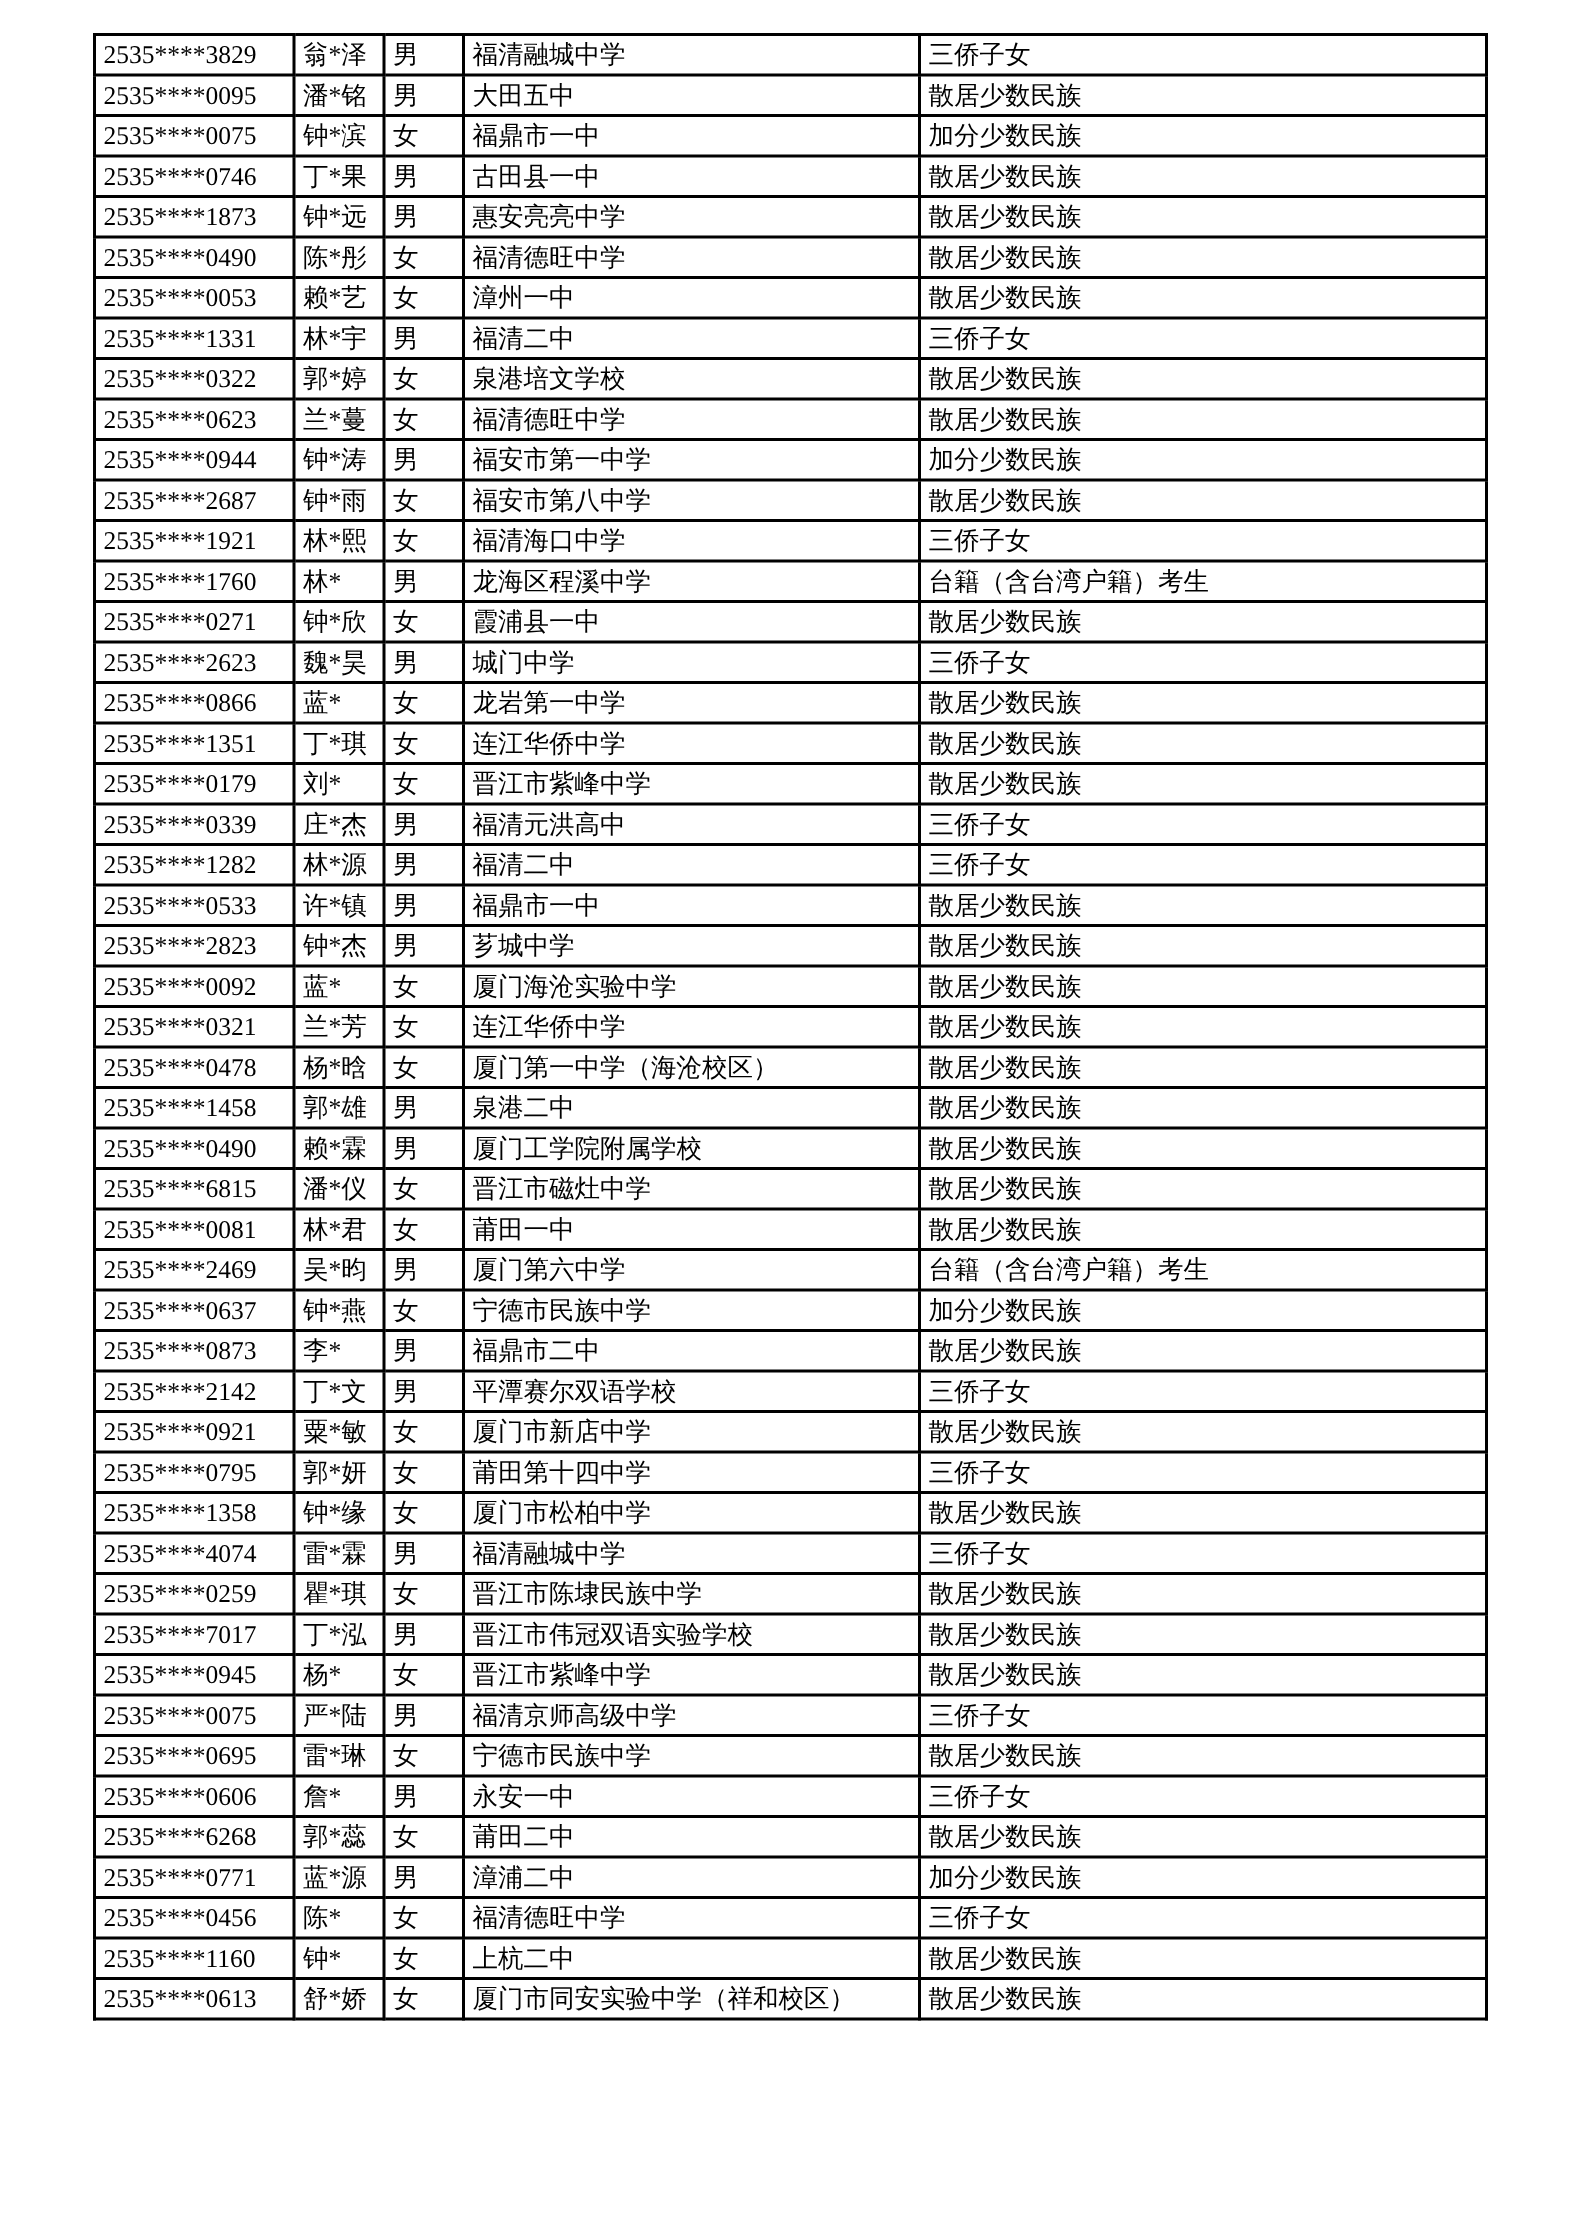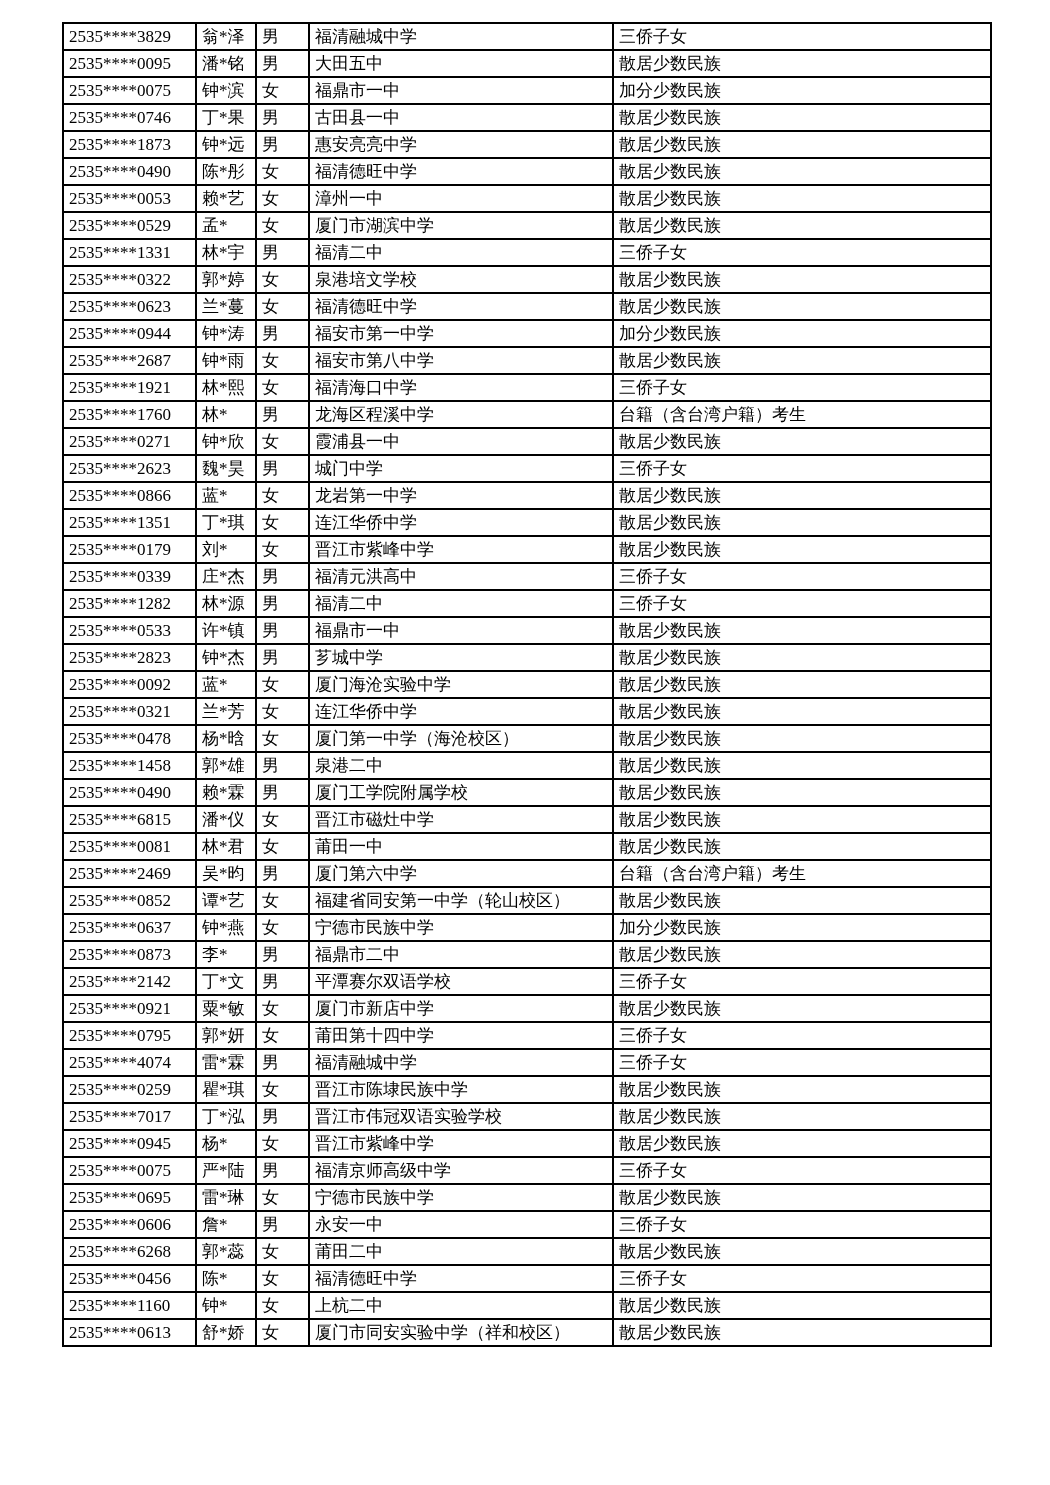--- a/index.html
+++ b/index.html
@@ -97,27 +97,20 @@
     <td>散居少数民族</td>
   </tr>
         <tr>
     <td>2535****0053</td>
     <td>赖*艺</td>
     <td>女</td>
     <td>漳州一中</td>
     <td>散居少数民族</td>
   </tr>
         <tr>
-    <td>2535****0529</td>
-    <td>孟*</td>
-    <td>女</td>
-    <td>厦门市湖滨中学</td>
-    <td>散居少数民族</td>
-  </tr>
-        <tr>
     <td>2535****1331</td>
     <td>林*宇</td>
     <td>男</td>
     <td>福清二中</td>
     <td>三侨子女</td>
   </tr>
         <tr>
     <td>2535****0322</td>
     <td>郭*婷</td>
     <td>女</td>
@@ -272,27 +265,20 @@
     <td>散居少数民族</td>
   </tr>
         <tr>
     <td>2535****2469</td>
     <td>吴*昀</td>
     <td>男</td>
     <td>厦门第六中学</td>
     <td>台籍（含台湾户籍）考生</td>
   </tr>
         <tr>
-    <td>2535****0852</td>
-    <td>谭*艺</td>
-    <td>女</td>
-    <td>福建省同安第一中学（轮山校区）</td>
-    <td>散居少数民族</td>
-  </tr>
-        <tr>
     <td>2535****0637</td>
     <td>钟*燕</td>
     <td>女</td>
     <td>宁德市民族中学</td>
     <td>加分少数民族</td>
   </tr>
         <tr>
     <td>2535****0873</td>
     <td>李*</td>
     <td>男</td>
@@ -314,20 +300,27 @@
     <td>散居少数民族</td>
   </tr>
         <tr>
     <td>2535****0795</td>
     <td>郭*妍</td>
     <td>女</td>
     <td>莆田第十四中学</td>
     <td>三侨子女</td>
   </tr>
         <tr>
+    <td>2535****1358</td>
+    <td>钟*缘</td>
+    <td>女</td>
+    <td>厦门市松柏中学</td>
+    <td>散居少数民族</td>
+  </tr>
+        <tr>
     <td>2535****4074</td>
     <td>雷*霖</td>
     <td>男</td>
     <td>福清融城中学</td>
     <td>三侨子女</td>
   </tr>
         <tr>
     <td>2535****0259</td>
     <td>瞿*琪</td>
     <td>女</td>
@@ -368,20 +361,27 @@
     <td>男</td>
     <td>永安一中</td>
     <td>三侨子女</td>
   </tr>
         <tr>
     <td>2535****6268</td>
     <td>郭*蕊</td>
     <td>女</td>
     <td>莆田二中</td>
     <td>散居少数民族</td>
+  </tr>
+        <tr>
+    <td>2535****0771</td>
+    <td>蓝*源</td>
+    <td>男</td>
+    <td>漳浦二中</td>
+    <td>加分少数民族</td>
   </tr>
         <tr>
     <td>2535****0456</td>
     <td>陈*</td>
     <td>女</td>
     <td>福清德旺中学</td>
     <td>三侨子女</td>
   </tr>
         <tr>
     <td>2535****1160</td>

